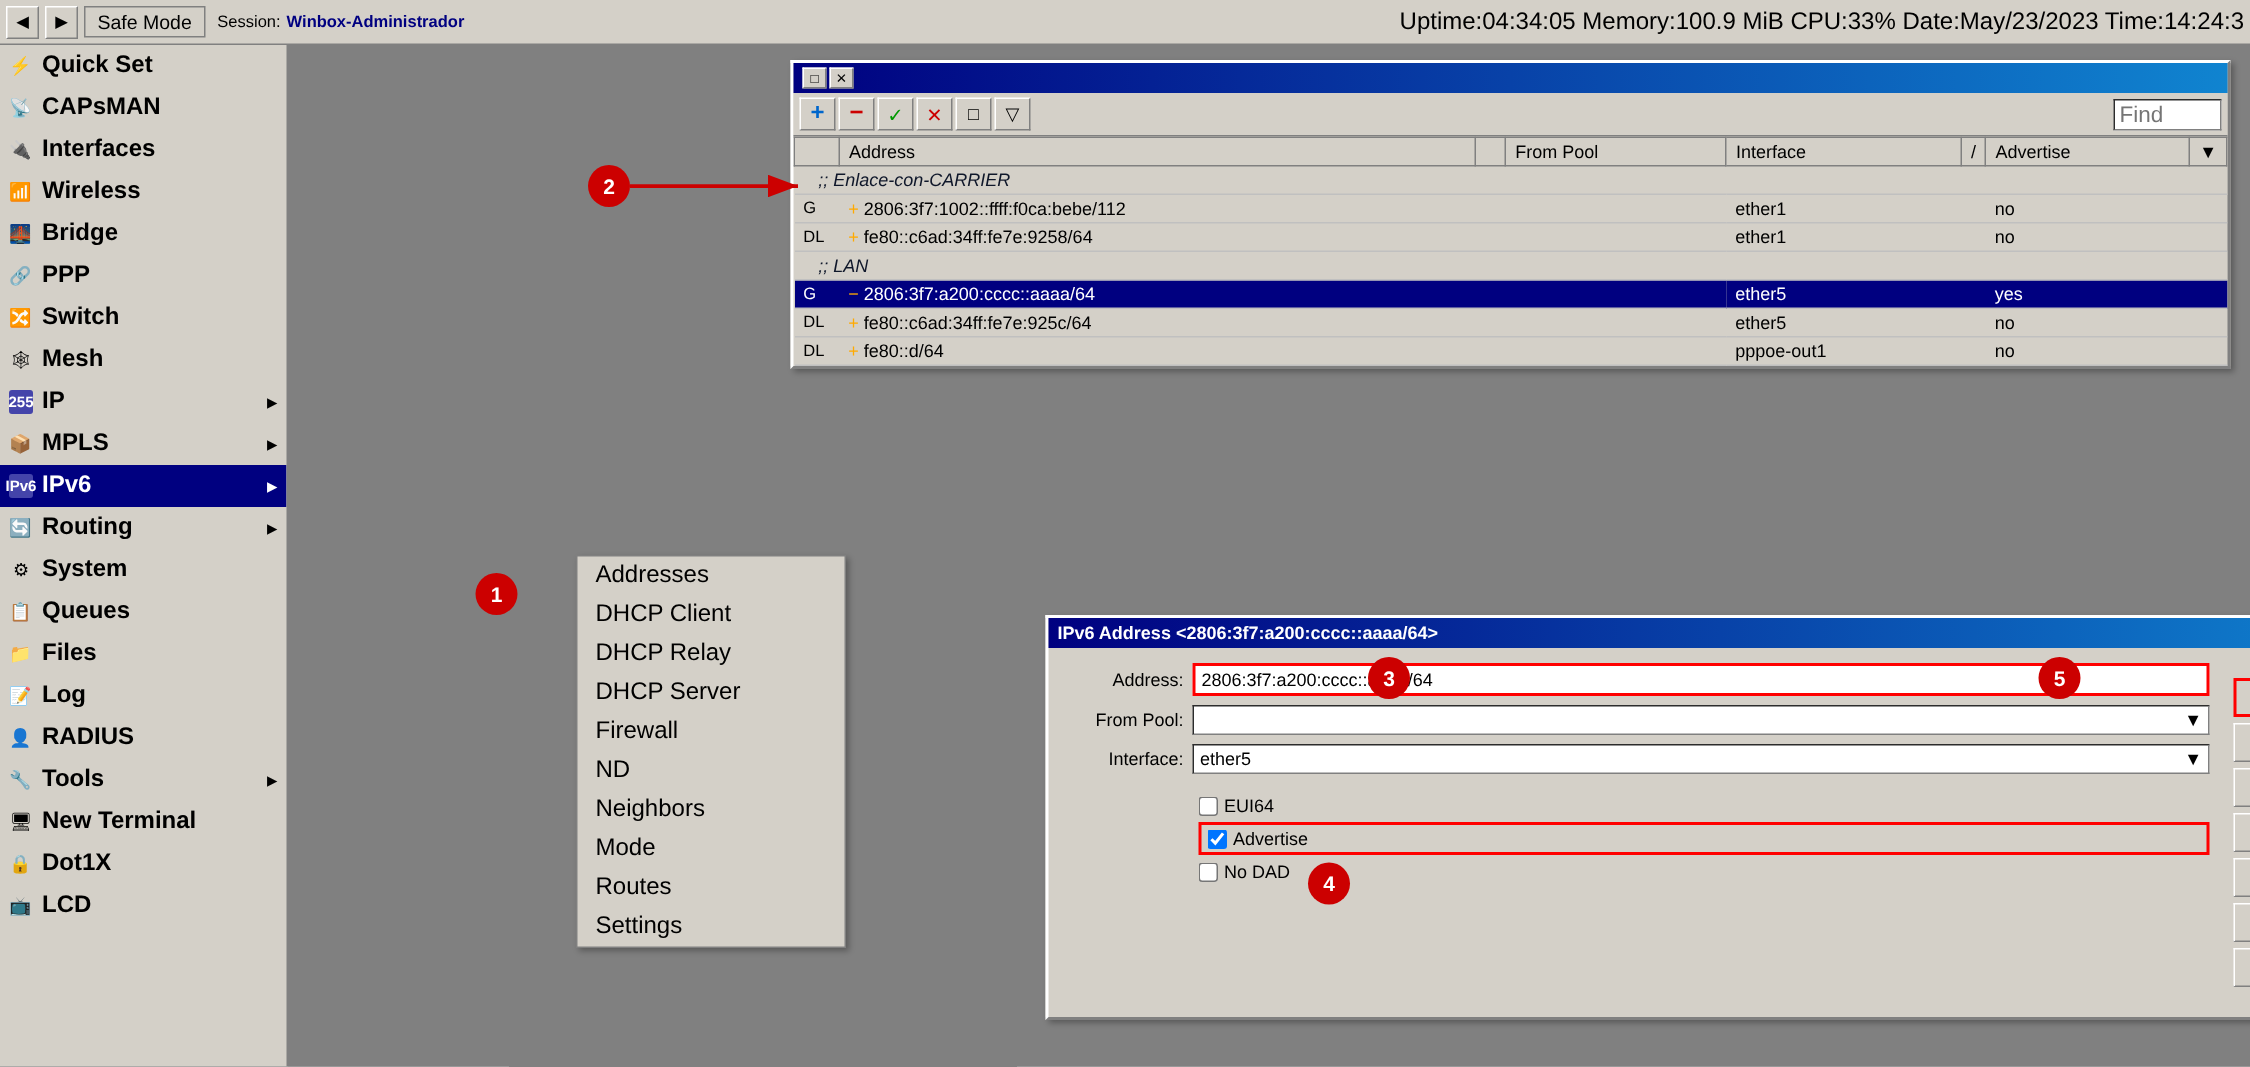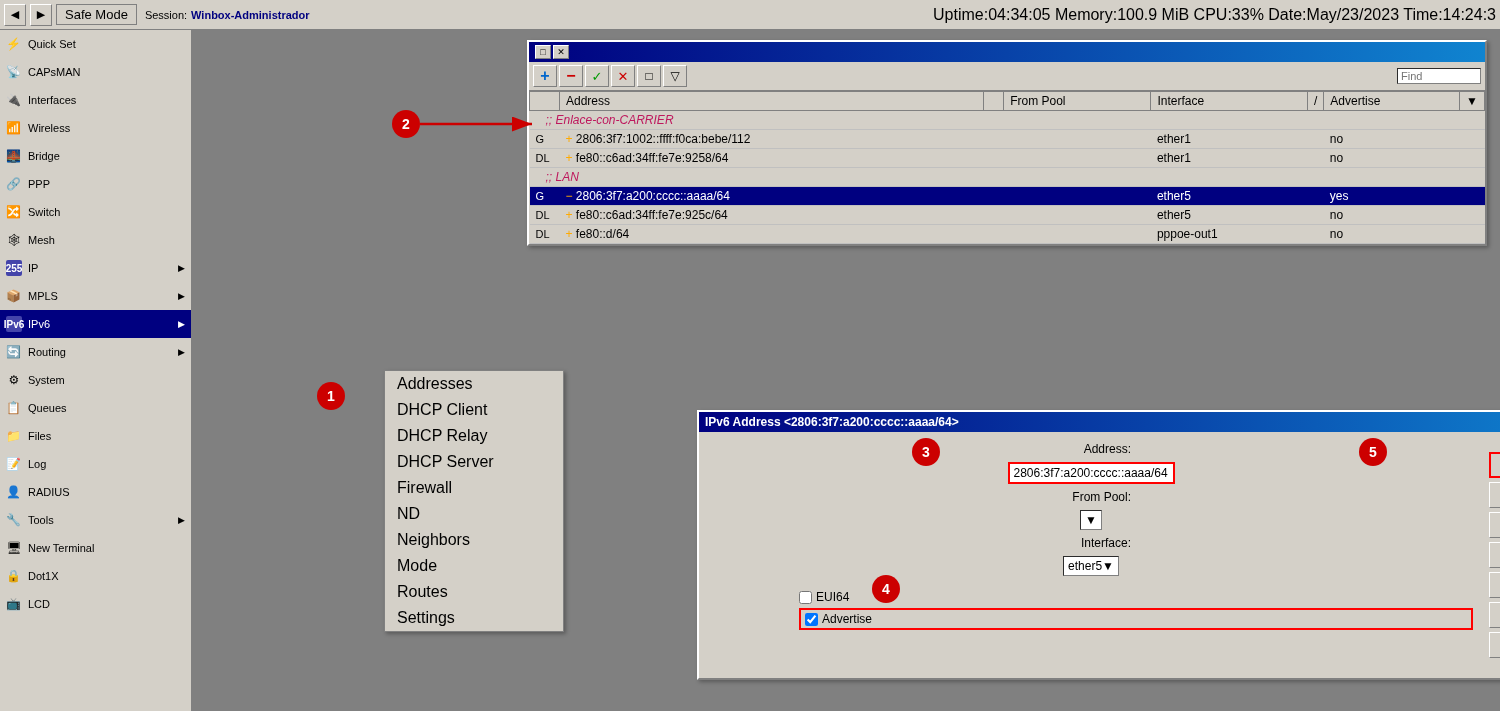--- a/index.html
+++ b/index.html
@@ -80,21 +80,22 @@
     .sidebar-item.active {
       background: #000080;
       color: #fff;
     }
     .sidebar-icon {
       width: 16px; height: 16px;
       display: flex; align-items: center; justify-content: center;
       flex-shrink: 0;
     }
     .sidebar-label {
-      font-size: 11px;
+      font-size: 16px;
+      font-weight: bold;
     }
     .has-submenu::after {
       content: '▶';
       margin-left: auto;
       font-size: 9px;
     }
 
     
     .content-area {
       flex: 1;
@@ -160,24 +161,24 @@
       display: flex; align-items: center; justify-content: center;
       background: #d4d0c8;
       border: 1px solid #fff;
       border-right-color: #808080;
       border-bottom-color: #808080;
       cursor: pointer;
       font-size: 14px;
     }
     .find-input {
       margin-left: auto;
-      width: 84px;
+      width: 72px;
       border: 1px inset #808080;
       padding: 1px 3px;
-      font-size: 11px;
+      font-size: 15px;
       background: #fff;
     }
 
     
     .addr-table {
       width: 100%;
       border-collapse: collapse;
       font-size: 12px;
       padding-left: 32px;
     }
@@ -189,21 +190,21 @@
       font-weight: normal;
       cursor: pointer;
     }
     .addr-table td {
       padding: 2px 6px;
       border-bottom: 1px solid #c0c0c0;
     }
     .addr-table tr.section-header td {
       background: #d4d0c8;
       font-style: italic;
-      color: #be185d;
+      color: #0f172a;
     }
     .addr-table tr.selected td {
       background: #000080;
       color: #fff;
     }
     .status-bar {
       padding: 2px 6px;
       border-top: 1px solid #808080;
       font-size: 11px;
       background: #d4d0c8;
@@ -222,21 +223,20 @@
       gap: 10px;
     }
     .form-fields {
       flex: 1;
     }
     .form-row {
       display: flex;
       align-items: center;
       margin-bottom: 6px;
       gap: 6px;
-      flex-direction: column;
     }
     .form-label {
       width: 80px;
       text-align: right;
       font-size: 12px;
     }
     .form-input {
       flex: 1;
       border: 2px solid #ff0000;
       padding: 2px 4px;
@@ -551,20 +551,24 @@
           </div>
           <div style="height:8px;"></div>
           <div class="checkbox-row">
             <input type="checkbox" id="eui64" style="">
             <label for="eui64">EUI64</label>
           </div>
           <div class="checkbox-highlighted">
             <input type="checkbox" id="advertise" checked="" style="">
             <label for="advertise">Advertise</label>
           </div>
+          <div class="checkbox-row">
+            <input type="checkbox" id="no-dad" style="">
+            <label for="no-dad">No DAD</label>
+          </div>
         </div>
         <div class="btn-panel">
           <button class="action-btn ok-btn">OK</button>
           <button class="action-btn">Cancel</button>
           <button class="action-btn">Apply</button>
           <button class="action-btn">Disable</button>
           <button class="action-btn">Comment</button>
           <button class="action-btn">Copy</button>
           <button class="action-btn">Remove</button>
         </div>

